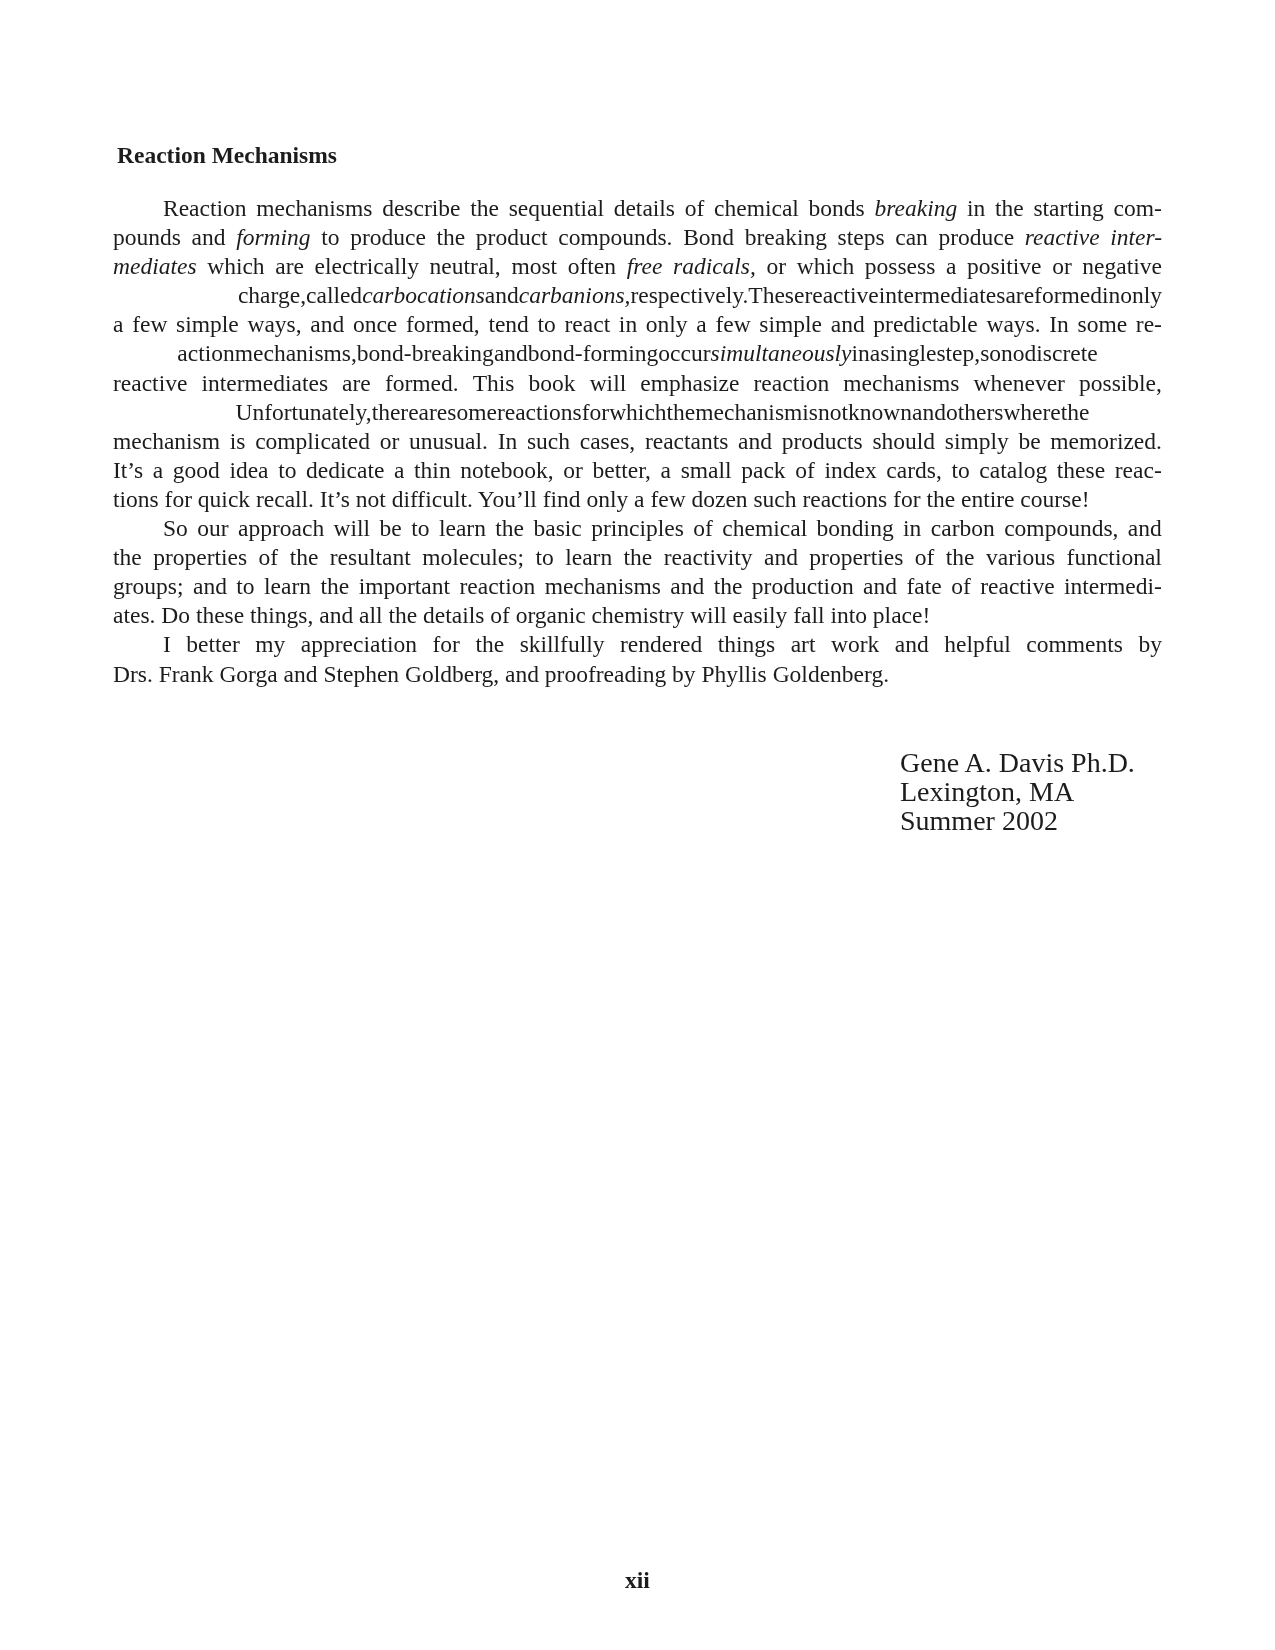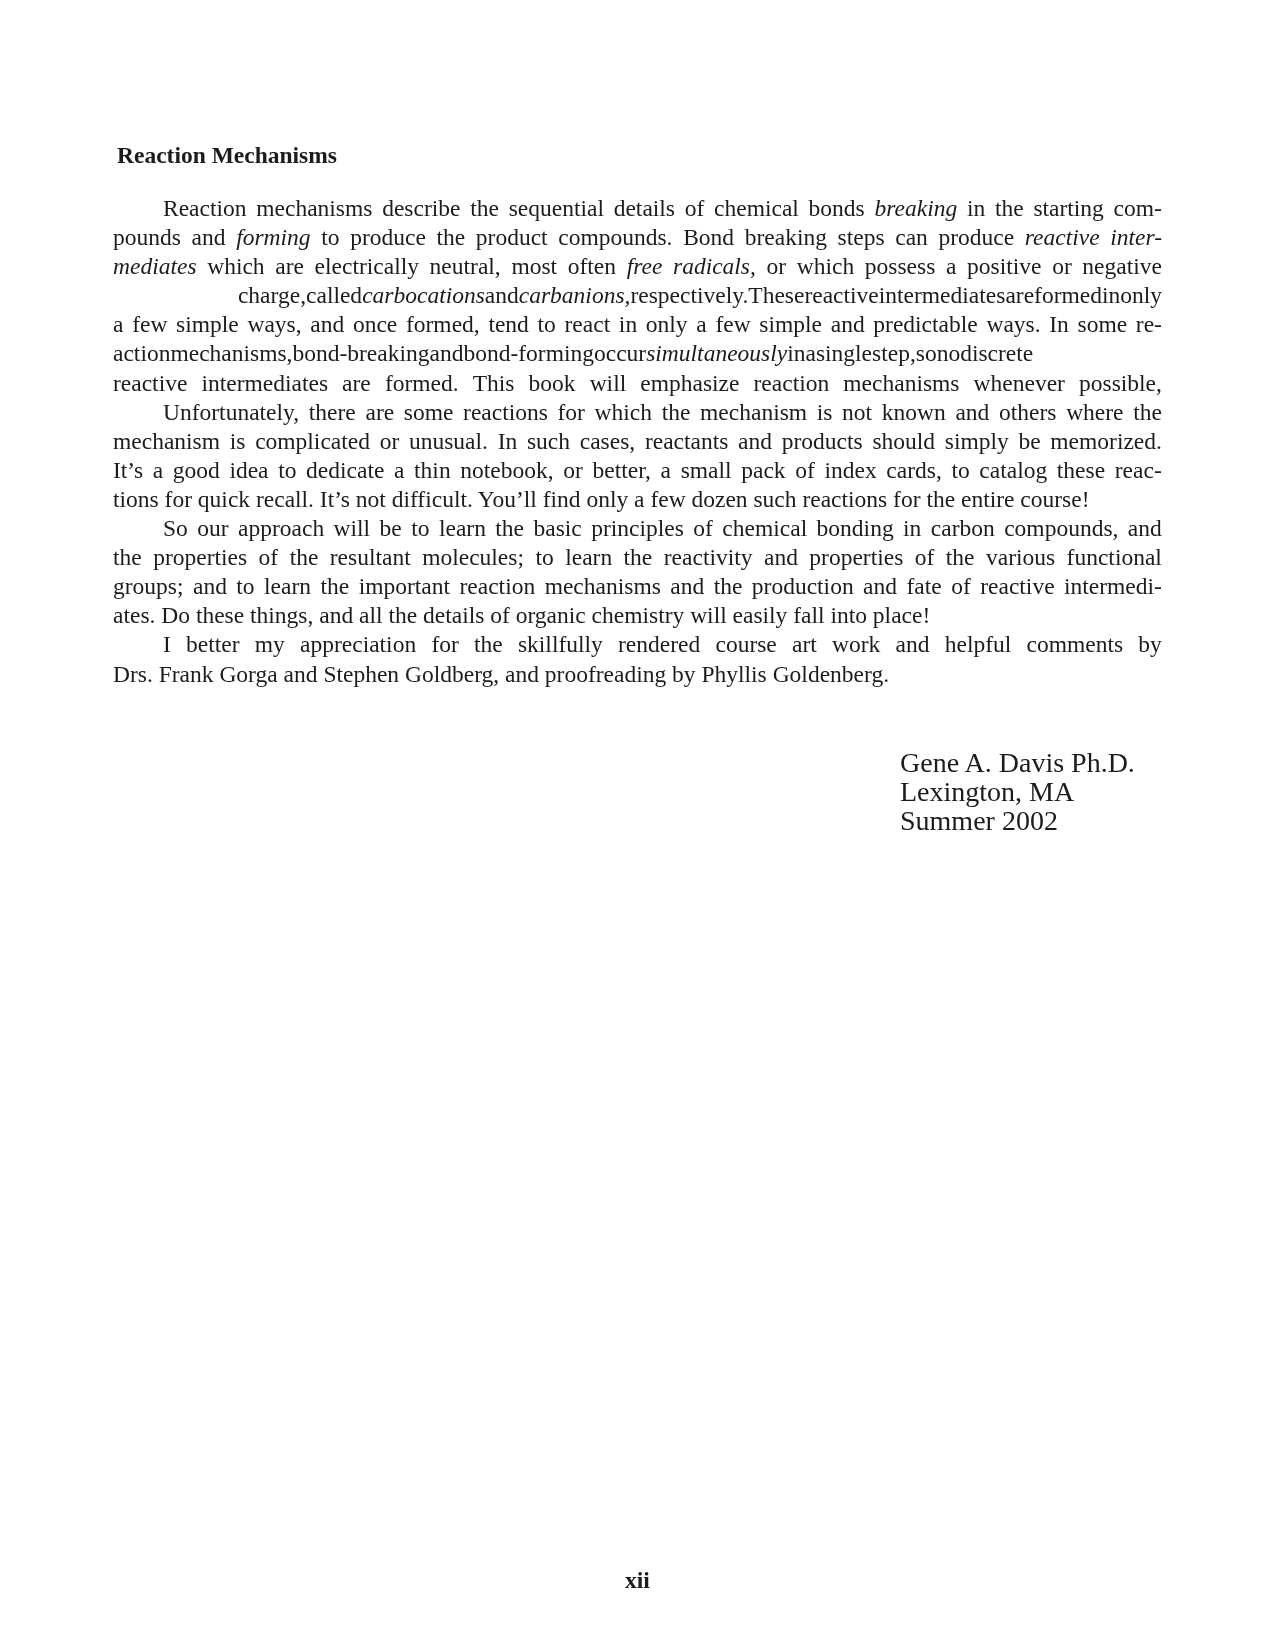--- a/index.html
+++ b/index.html
@@ -105,21 +105,21 @@
         <span><span>a</span></span>
         <span><span>few</span></span>
         <span><span>simple</span></span>
         <span><span>and</span></span>
         <span><span>predictable</span></span>
         <span><span>ways.</span></span>
         <span><span>In</span></span>
         <span><span>some</span></span>
         <span><span>re-</span></span>
       </div>
-      <div class="line" style="display: flex; justify-content: flex-start;">
+      <div class="line" style="display: flex; justify-content: center;">
         <span><span>action</span></span>
         <span><span>mechanisms,</span></span>
         <span><span>bond-breaking</span></span>
         <span><span>and</span></span>
         <span><span>bond-forming</span></span>
         <span><span>occur</span></span>
         <span><span class="it">simultaneously</span></span>
         <span><span>in</span></span>
         <span><span>a</span></span>
         <span><span>single</span></span>
@@ -137,21 +137,21 @@
         <span><span>book</span></span>
         <span><span>will</span></span>
         <span><span>emphasize</span></span>
         <span><span>reaction</span></span>
         <span><span>mechanisms</span></span>
         <span><span>whenever</span></span>
         <span><span>possible,</span></span>
       </div>
     </div>
     <div>
-      <div class="line indent" style="display: flex; justify-content: space-between;">
+      <div class="line indent" style="display: flex; justify-content: center;">
         <span><span>Unfortunately,</span></span>
         <span><span>there</span></span>
         <span><span>are</span></span>
         <span><span>some</span></span>
         <span><span>reactions</span></span>
         <span><span>for</span></span>
         <span><span>which</span></span>
         <span><span>the</span></span>
         <span><span>mechanism</span></span>
         <span><span>is</span></span>
@@ -265,21 +265,21 @@
     <div>
       <div class="line indent" style="display: flex; justify-content: space-between;">
         <span><span>I</span></span>
         <span><span>better</span></span>
         <span><span>my</span></span>
         <span><span>appreciation</span></span>
         <span><span>for</span></span>
         <span><span>the</span></span>
         <span><span>skillfully</span></span>
         <span><span>rendered</span></span>
-        <span><span>course</span></span>
+        <span><span>things</span></span>
         <span><span>art</span></span>
         <span><span>work</span></span>
         <span><span>and</span></span>
         <span><span>helpful</span></span>
         <span><span>comments</span></span>
         <span><span>by</span></span>
       </div>
       <div class="line last"><span>Drs. Frank Gorga and Stephen Goldberg, and proofreading by Phyllis Goldenberg.</span></div>
     </div>
   </div>

